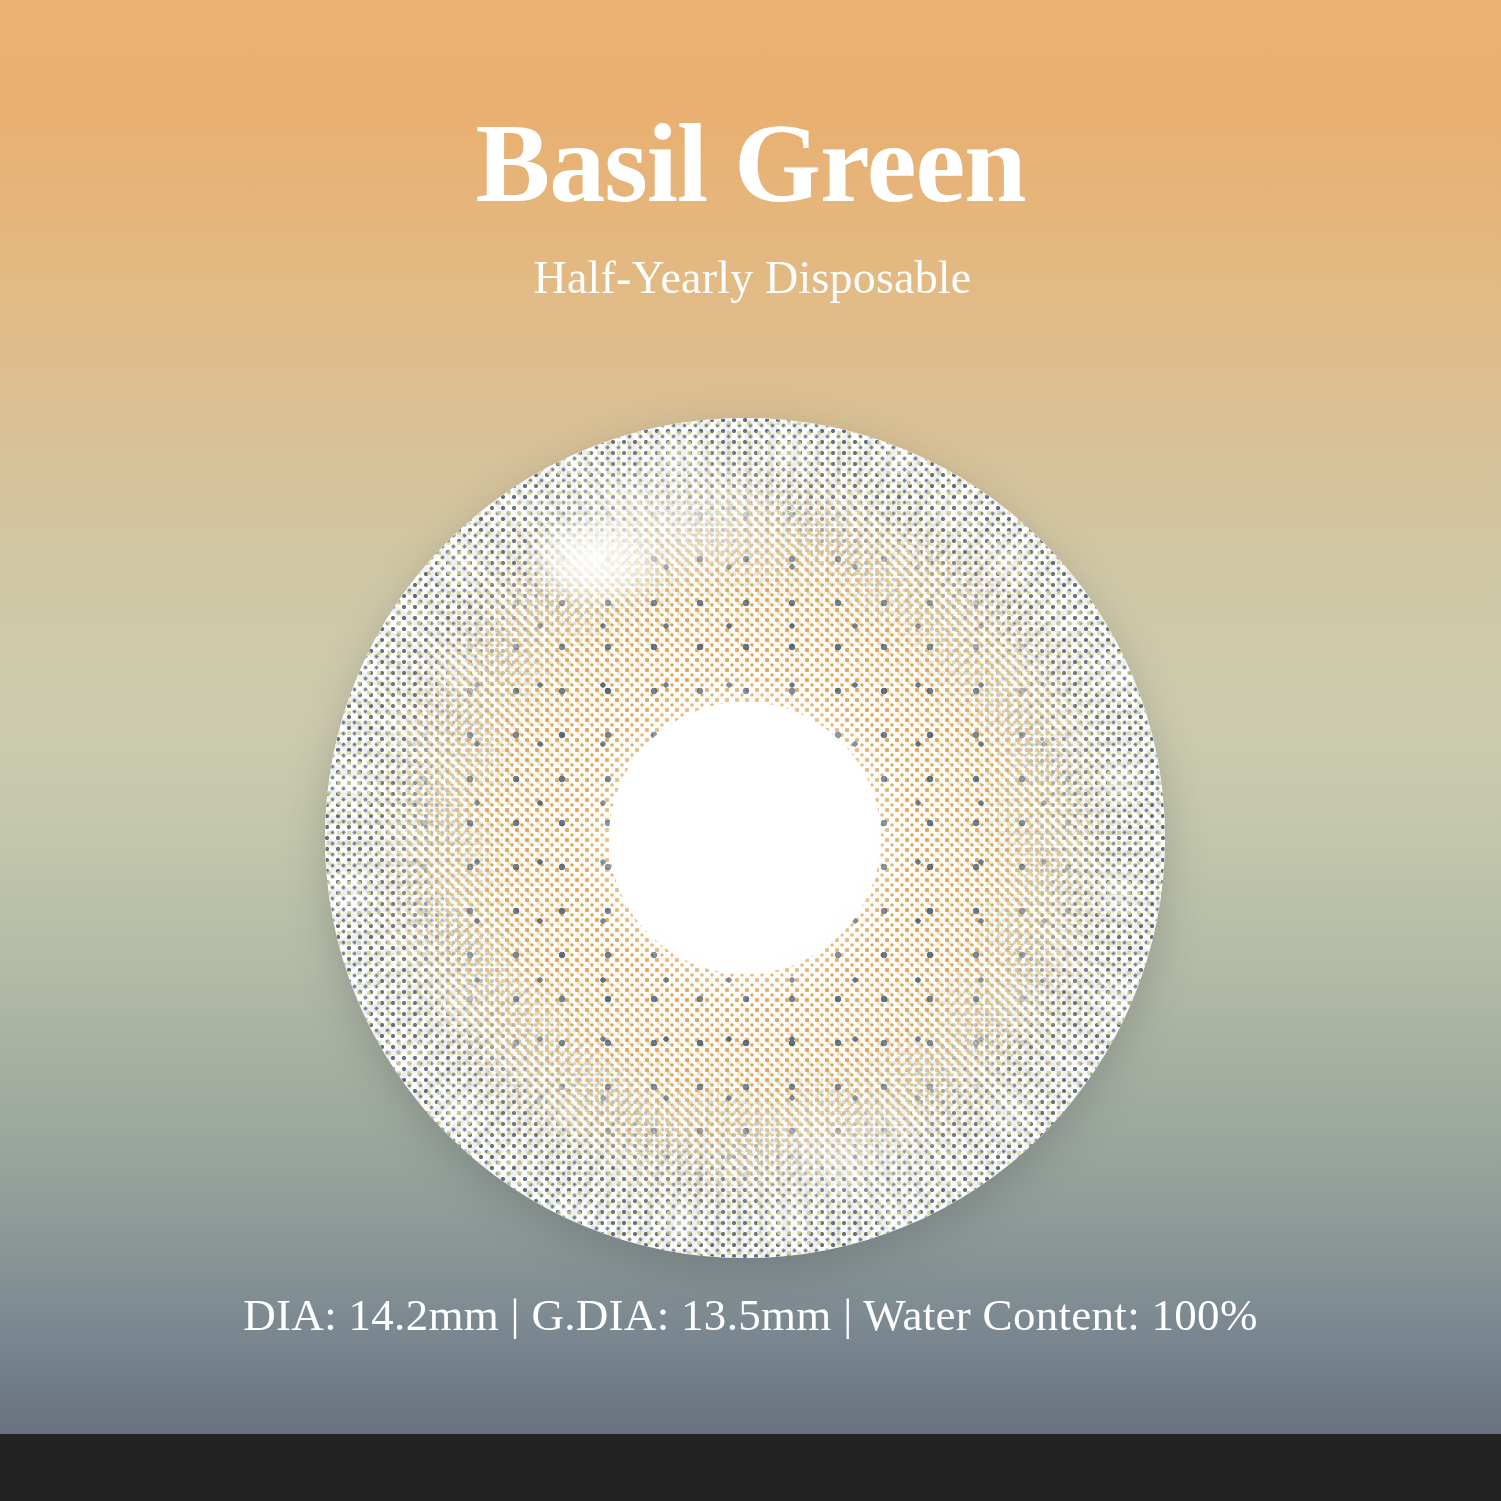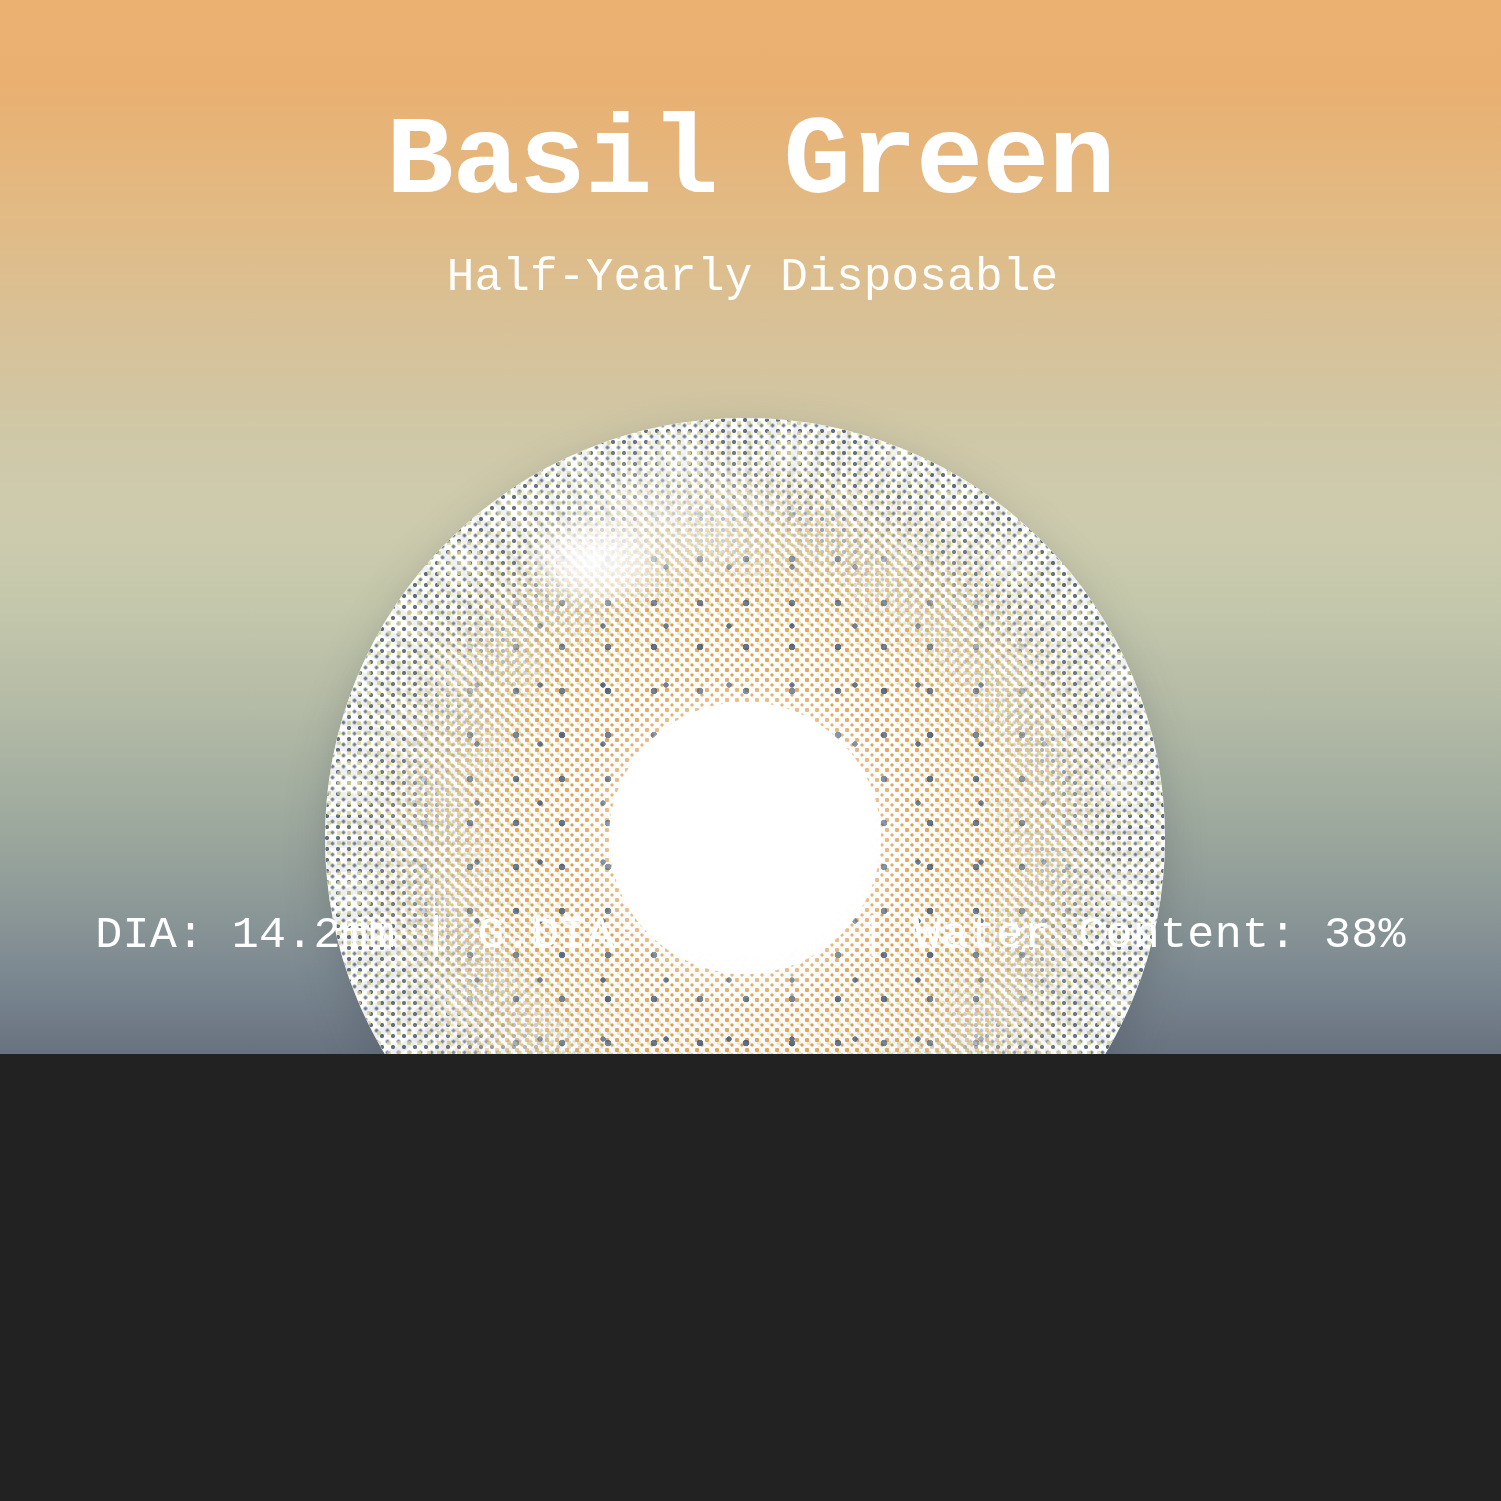--- a/index.html
+++ b/index.html
@@ -5,23 +5,23 @@
 <style>
   html, body {
     margin: 0;
     padding: 0;
     background: #222;
   }
 
   .canvas {
     position: relative;
     width: 1501px;
-    height: 1054px;
+    height: 1434px;
     overflow: hidden;
-    font-family: Liberation Mono, monospace;
+    font-family: Liberation Serif, serif;
     -webkit-font-smoothing: antialiased;
   }
 
   
   .bg {
     position: absolute;
     inset: 0;
     background: linear-gradient(
       180deg,
       #eab171 0%,
@@ -320,16 +320,16 @@
     <div class="lens-layer dots-mid"></div>
     <div class="lens-layer dots-inner"></div>
     <div class="lens-layer dots-speckle"></div>
     <div class="lens-layer lens-streaks"></div>
     <div class="lens-pupil"></div>
     <div class="lens-layer lens-gloss"></div>
     <div class="lens-layer lens-rim"></div>
   </div>
 
   <div class="specs">
-    <span class="specs-text">DIA: 14.2mm | G.DIA: 13.5mm | Water Content: 38%</span>
+    <span class="specs-text">DIA: 14.2mm | G.DIA: 13.5mm | Water Content: 100%</span>
   </div>
 
 </div>
 
 </body></html>

